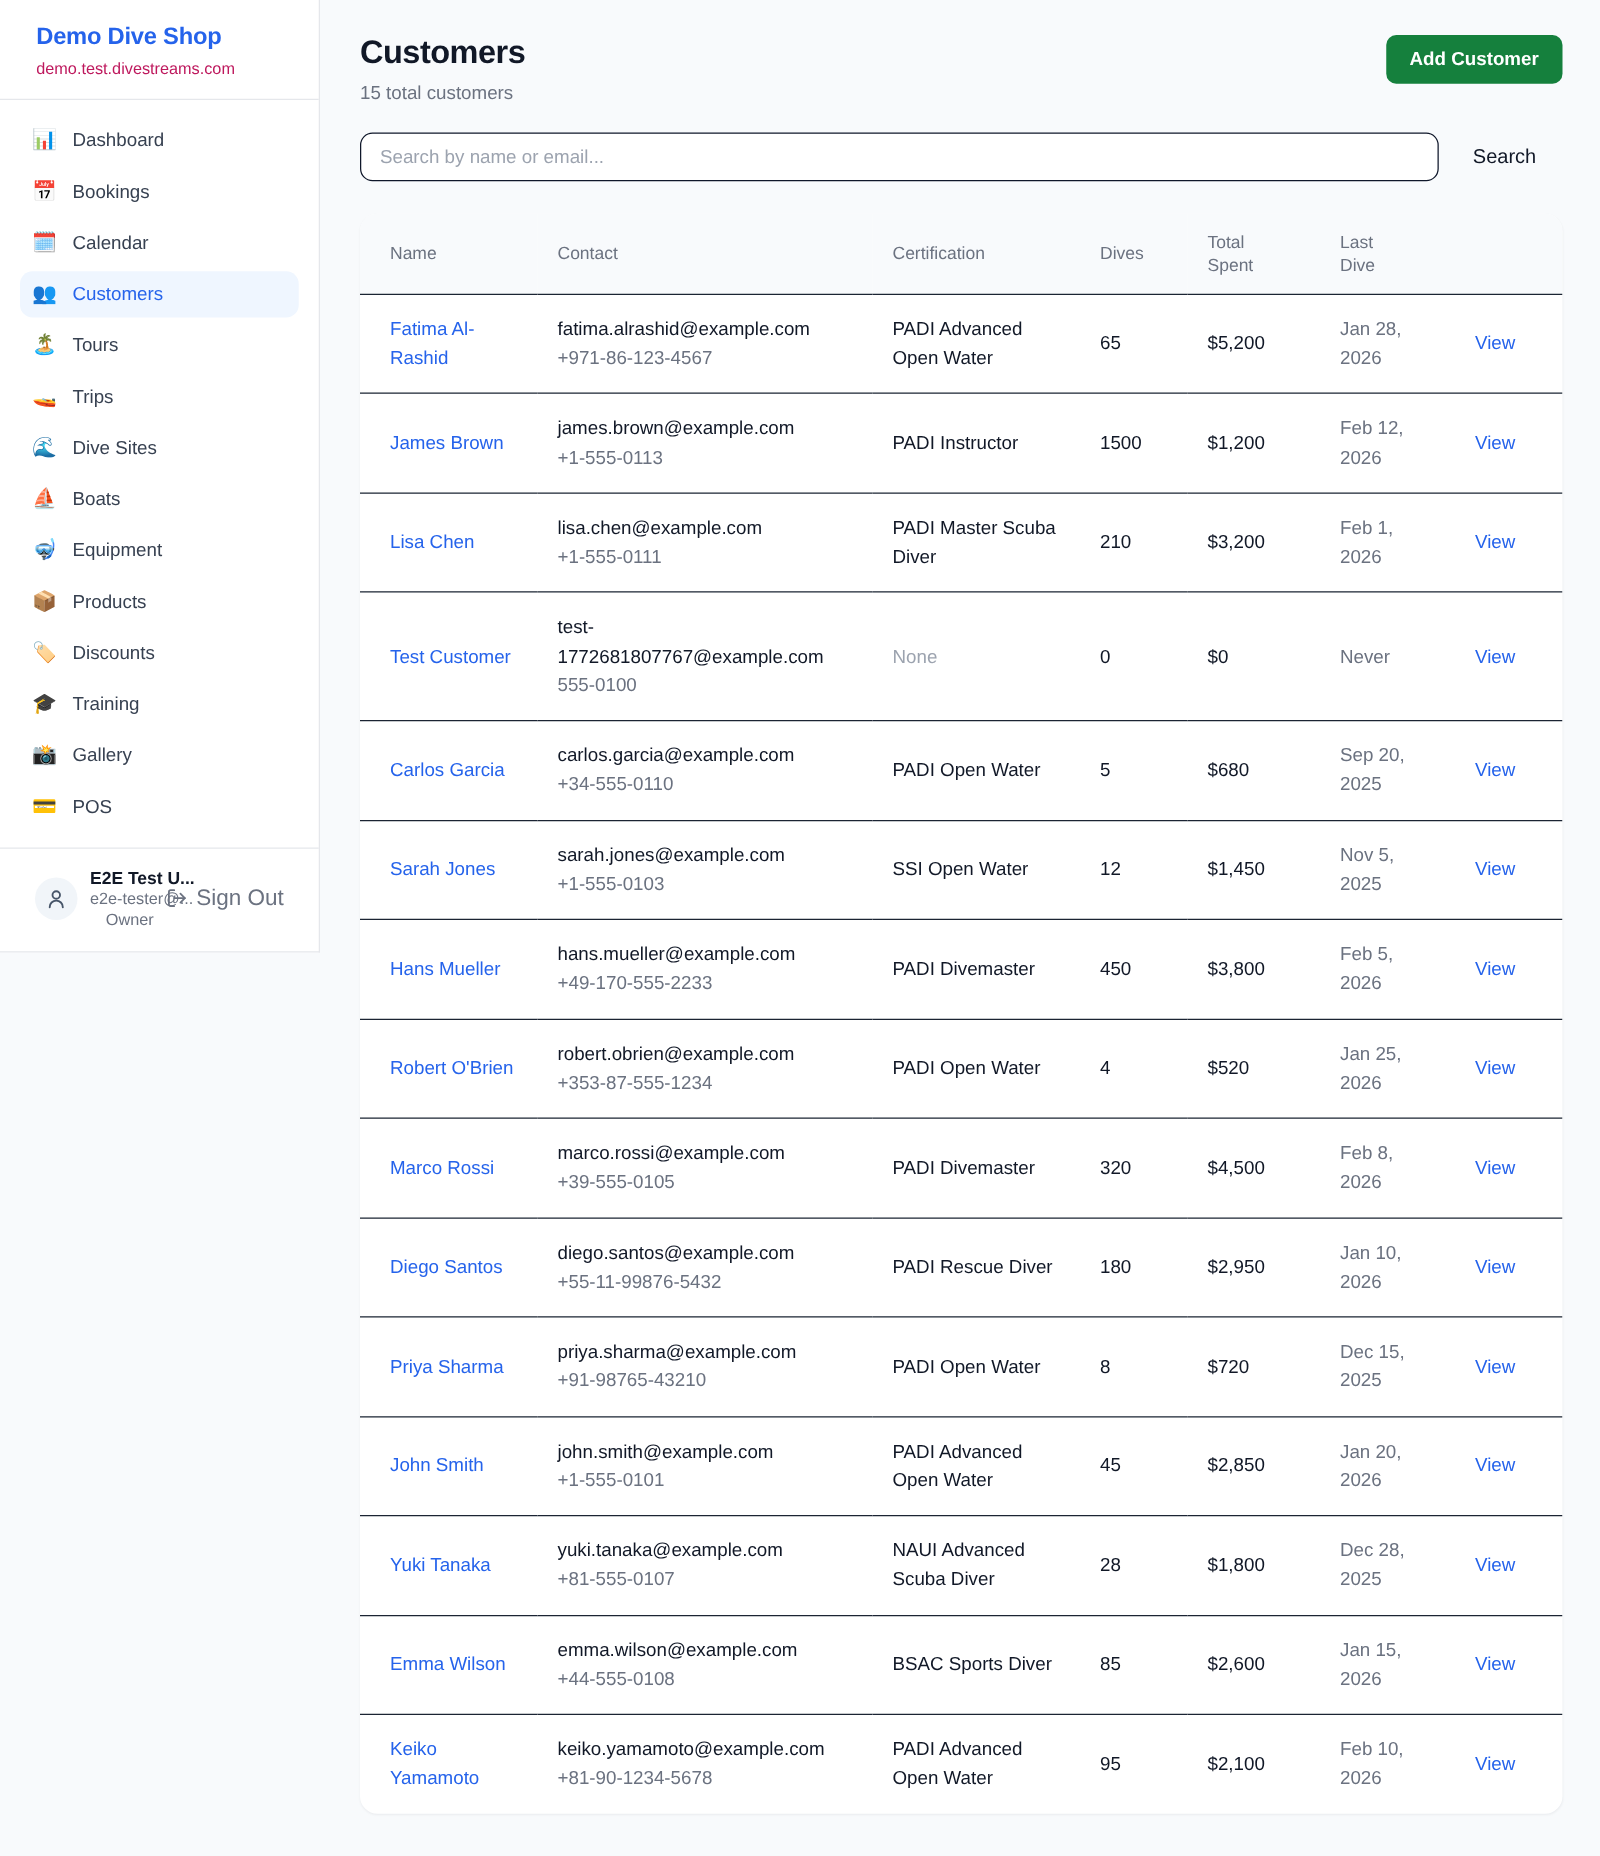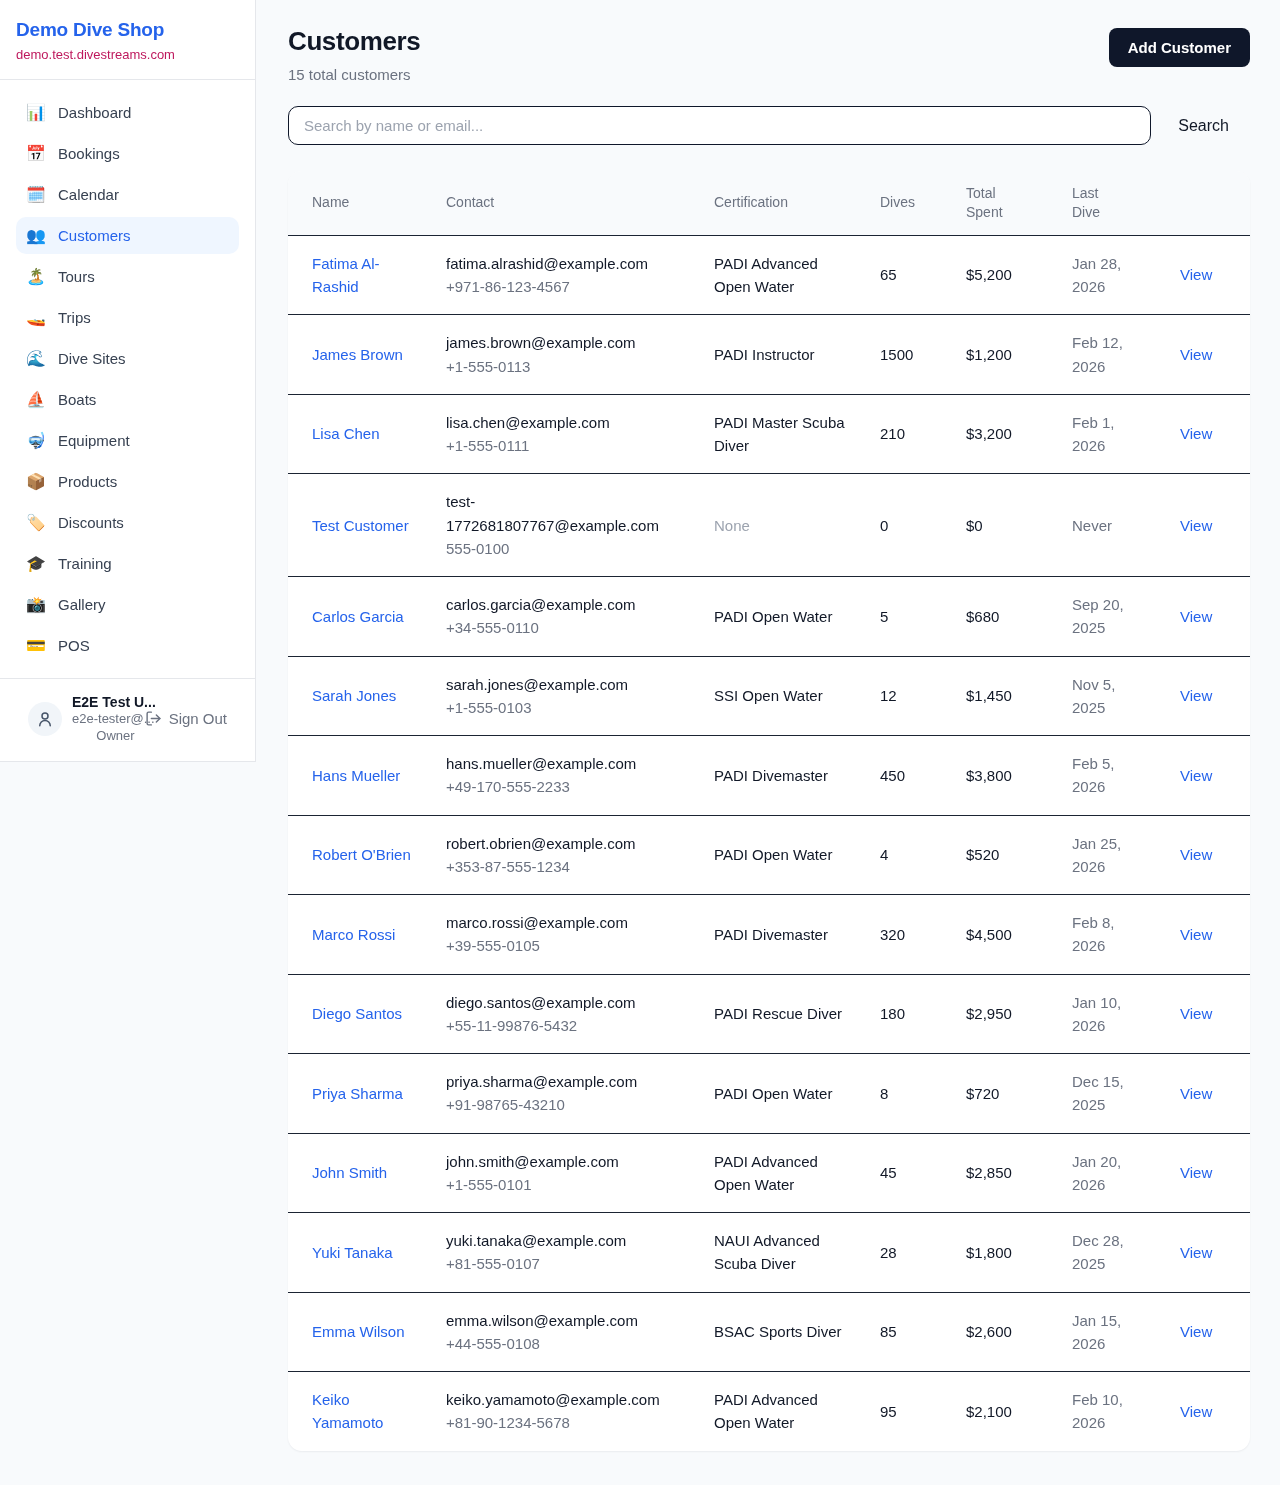--- a/index.html
+++ b/index.html
@@ -13,21 +13,21 @@
     overflow: hidden;
   }
 
   
   .sidebar {
     position: absolute; top: 0; left: 0; width: 256px;
     background: #ffffff;
     border-right: 1px solid #e5e7eb;
     border-bottom: 1px solid #e5e7eb;
   }
-  .sb-head { padding: 19px 16px 17px; border-bottom: 1px solid #e5e7eb; }
+  .sb-head { padding: 19px 29px 17px; border-bottom: 1px solid #e5e7eb; }
   .sb-title { font-size: 19px; font-weight: bold; color: #2563eb; letter-spacing: -0.2px; }
   .sb-sub { font-size: 13px; color: #be185d; margin-top: 6px; }
 
   .nav { padding: 14px 16px 10px; }
   .nav-item {
     display: flex; align-items: center; gap: 12px;
     padding: 10px 10px; margin-bottom: 4px;
     border-radius: 10px; font-size: 15px; color: #374151; cursor: pointer;
   }
   .nav-item.active { background: #eff6ff; color: #2563eb; }
@@ -41,31 +41,31 @@
   .avatar {
     width: 34px; height: 34px; border-radius: 50%;
     background: #f1f5f9; color: #475569;
     display: flex; align-items: center; justify-content: center; flex-shrink: 0;
   }
   .user-meta { min-width: 0; line-height: 1.3; }
   .user-name { font-size: 14px; font-weight: bold; color: #111827; white-space: nowrap; }
   .user-email, .user-role { font-size: 13px; color: #6b7280; white-space: nowrap; text-align: right; }
   .signout {
     margin-left: auto; display: flex; align-items: center; gap: 7px;
-    color: #6b7280; font-size: 15px; cursor: pointer; white-space: nowrap;
+    color: #6b7280; font-size: 18px; cursor: pointer; white-space: nowrap;
     background: none; border: none; font-family: inherit;
   }
 
   
   .main { margin-left: 288px; width: 962px; padding-top: 26px; }
   .page-head { display: flex; justify-content: space-between; align-items: flex-start; }
   .page-title { font-size: 26px; font-weight: bold; color: #111827; letter-spacing: -0.4px; }
   .page-sub { margin-top: 9px; font-size: 15px; color: #6b7280; }
   .btn-primary {
-    background: #0f172a; color: #ffffff; border: none;
+    background: #15803d; color: #ffffff; border: none;
     border-radius: 8px; padding: 11px 19px;
     font-size: 15px; font-weight: 600; font-family: inherit; cursor: pointer;
     margin-top: 2px;
   }
 
   .search-row { margin-top: 23px; display: flex; align-items: center; }
   .search-input {
     flex: 1; height: 39px;
     border: 1.5px solid #0f172a; border-radius: 10px;
     padding: 0 15px; font-size: 15px; font-family: inherit;

